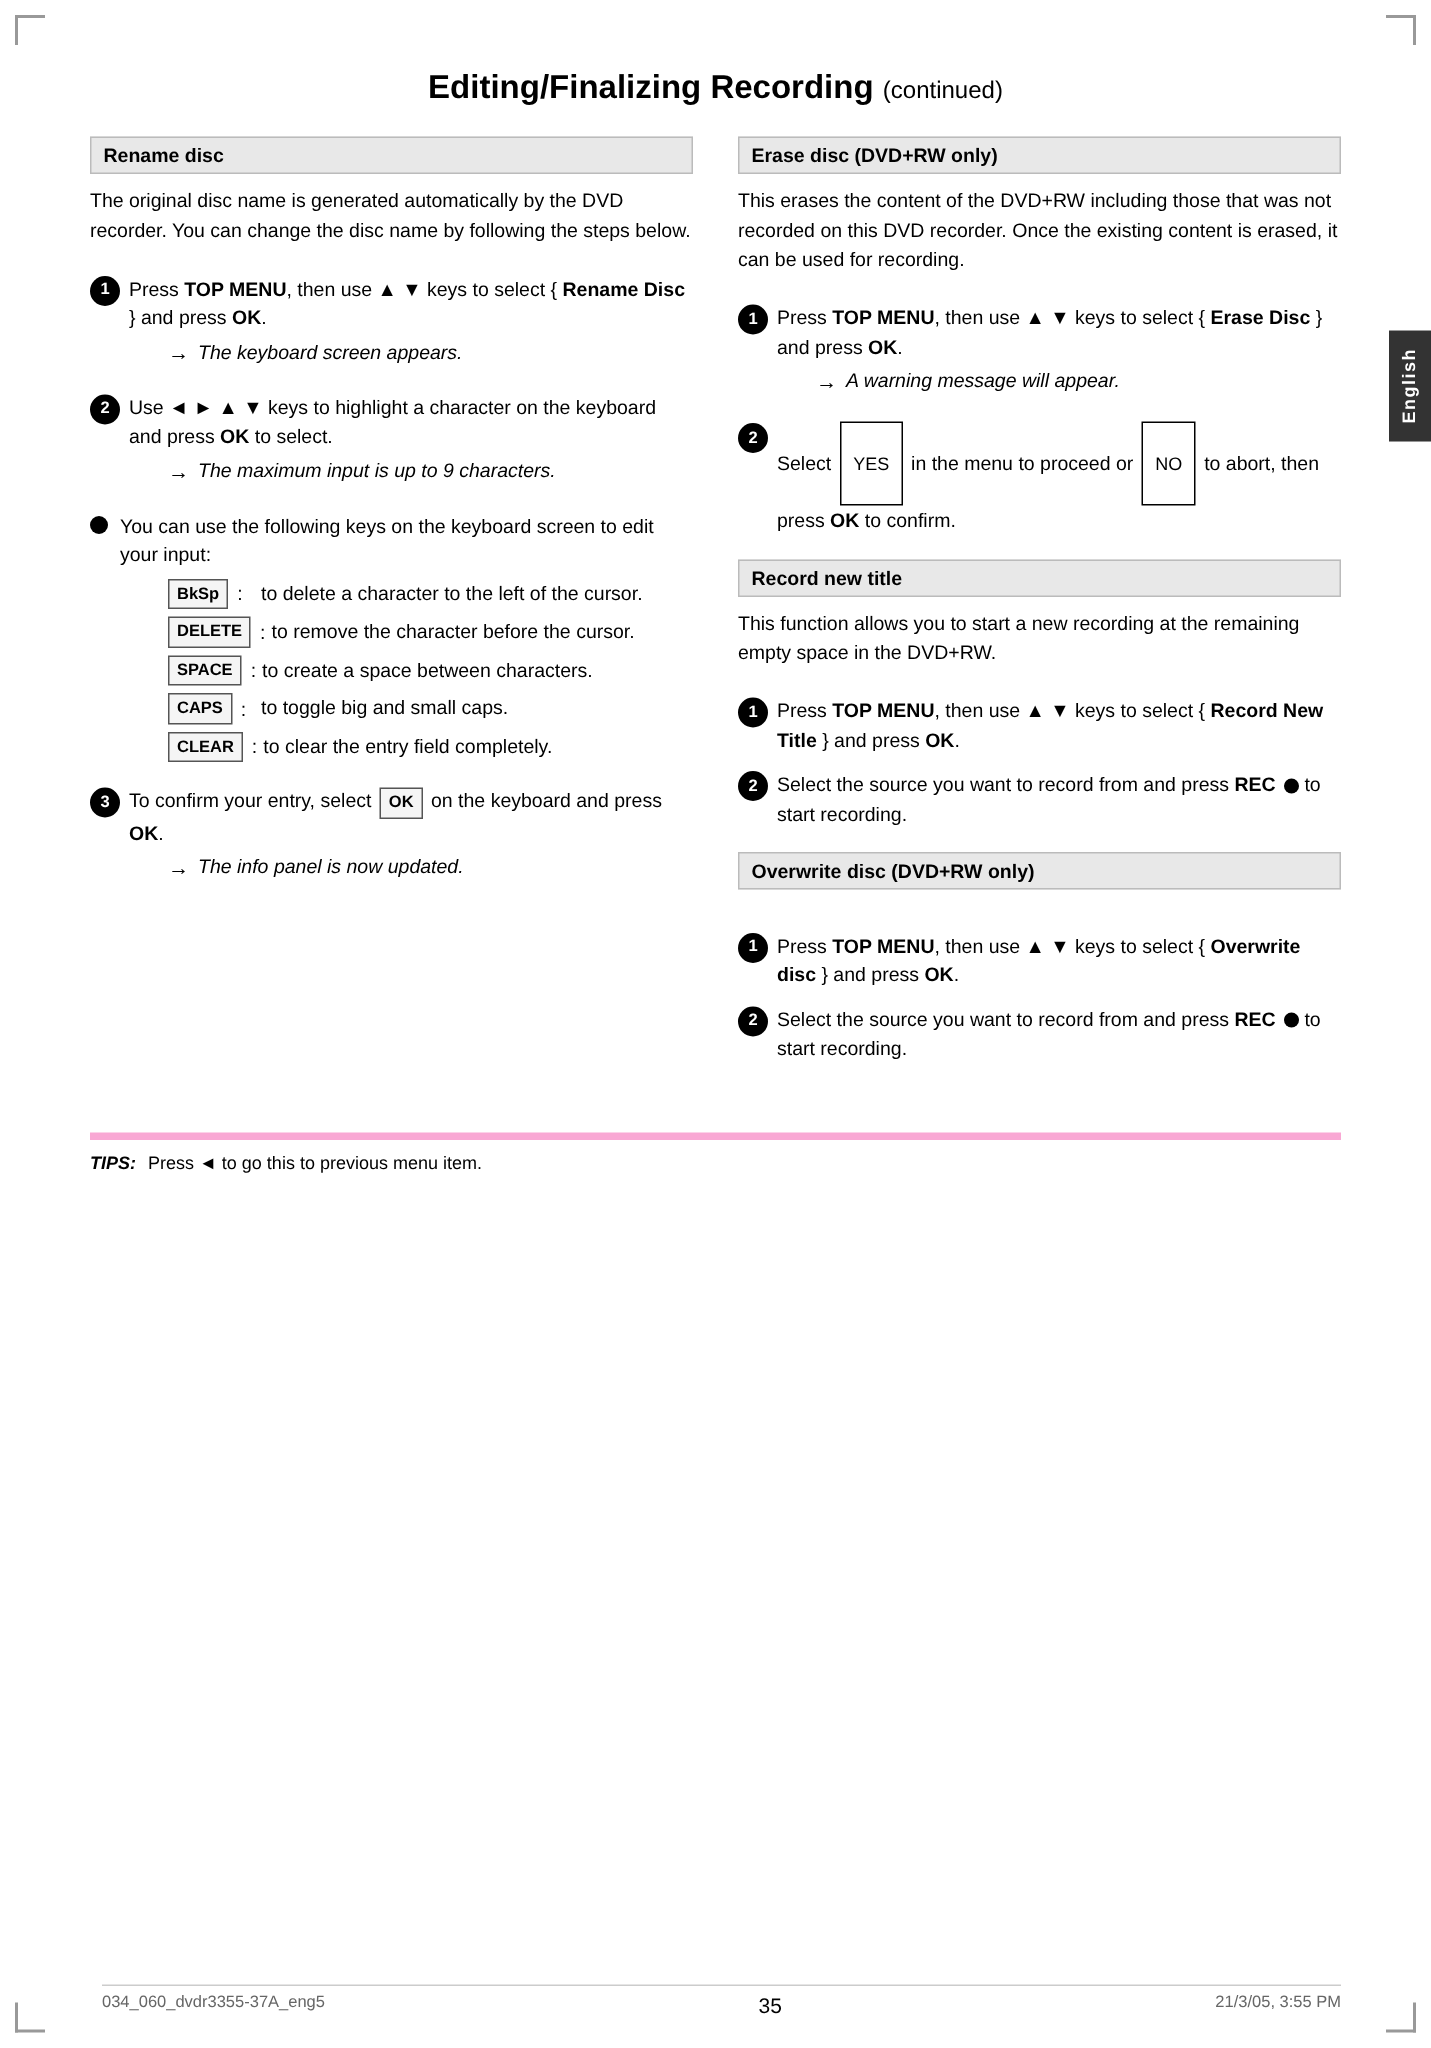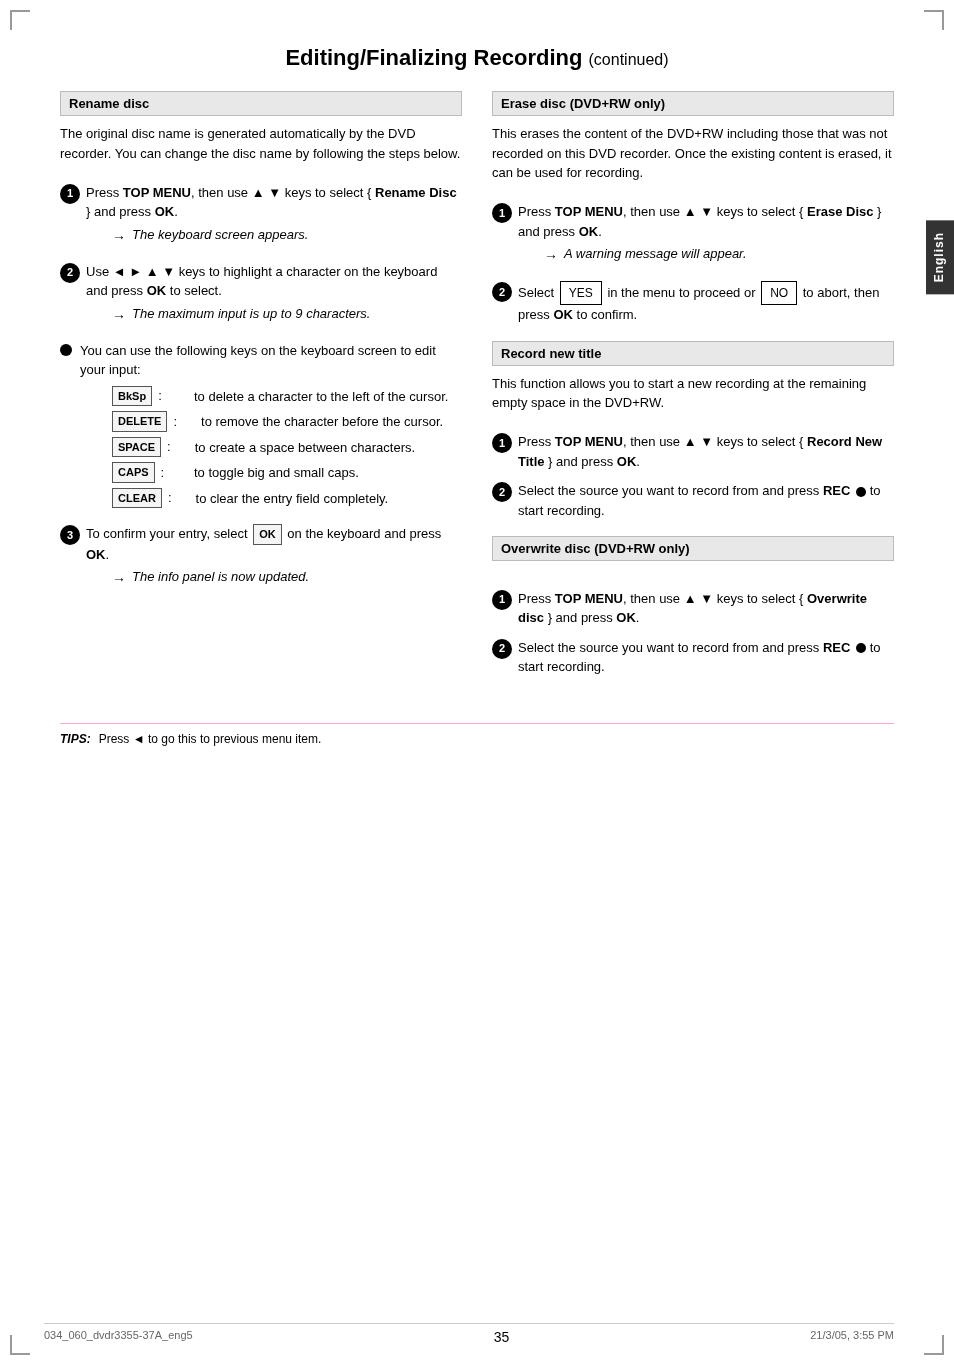--- a/index.html
+++ b/index.html
@@ -164,23 +164,23 @@
 
     
     .keys-table {
       margin-left: 30px;
       margin-top: 6px;
       margin-bottom: 8px;
     }
 
     .keys-row {
       display: flex;
-      align-items: flex-end;
+      align-items: center;
       margin-bottom: 5px;
-      gap: 24px;
+      gap: 4px;
     }
 
     .key-cell {
       min-width: 60px;
       display: flex;
       align-items: center;
       gap: 4px;
     }
 
     .key-desc {
@@ -199,43 +199,43 @@
       border-radius: 50%;
       background: #000;
       vertical-align: middle;
       margin-left: 2px;
     }
 
     
     .option-box {
       display: inline-block;
       border: 1px solid #000;
-      padding: 2px 8px;
+      padding: 18px 8px;
       font-size: 12px;
       margin: 0 2px;
       min-width: 36px;
       text-align: center;
     }
 
     
     .tips-box {
       margin-top: 30px;
-      border-top: 1px solid #f9a8d4;
+      border-top: 5px solid #f9a8d4;
       padding-top: 8px;
       font-size: 12px;
       display: flex;
       gap: 8px;
     }
     .tips-label { font-weight: bold; font-style: italic; flex-shrink: 0; }
 
     
     .footer {
       position: absolute;
       bottom: 20px;
-      left: 44px;
+      left: 68px;
       right: 60px;
       display: flex;
       justify-content: space-between;
       font-size: 11px;
       color: #666;
       border-top: 1px solid #ccc;
       padding-top: 5px;
     }
 
     .page-num {

